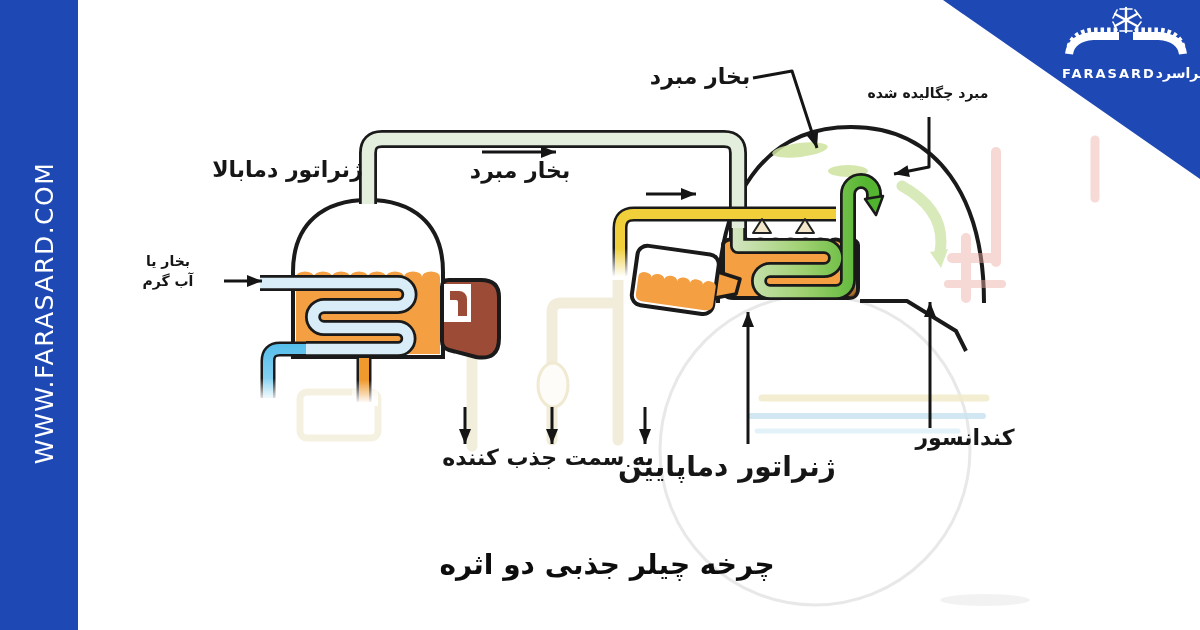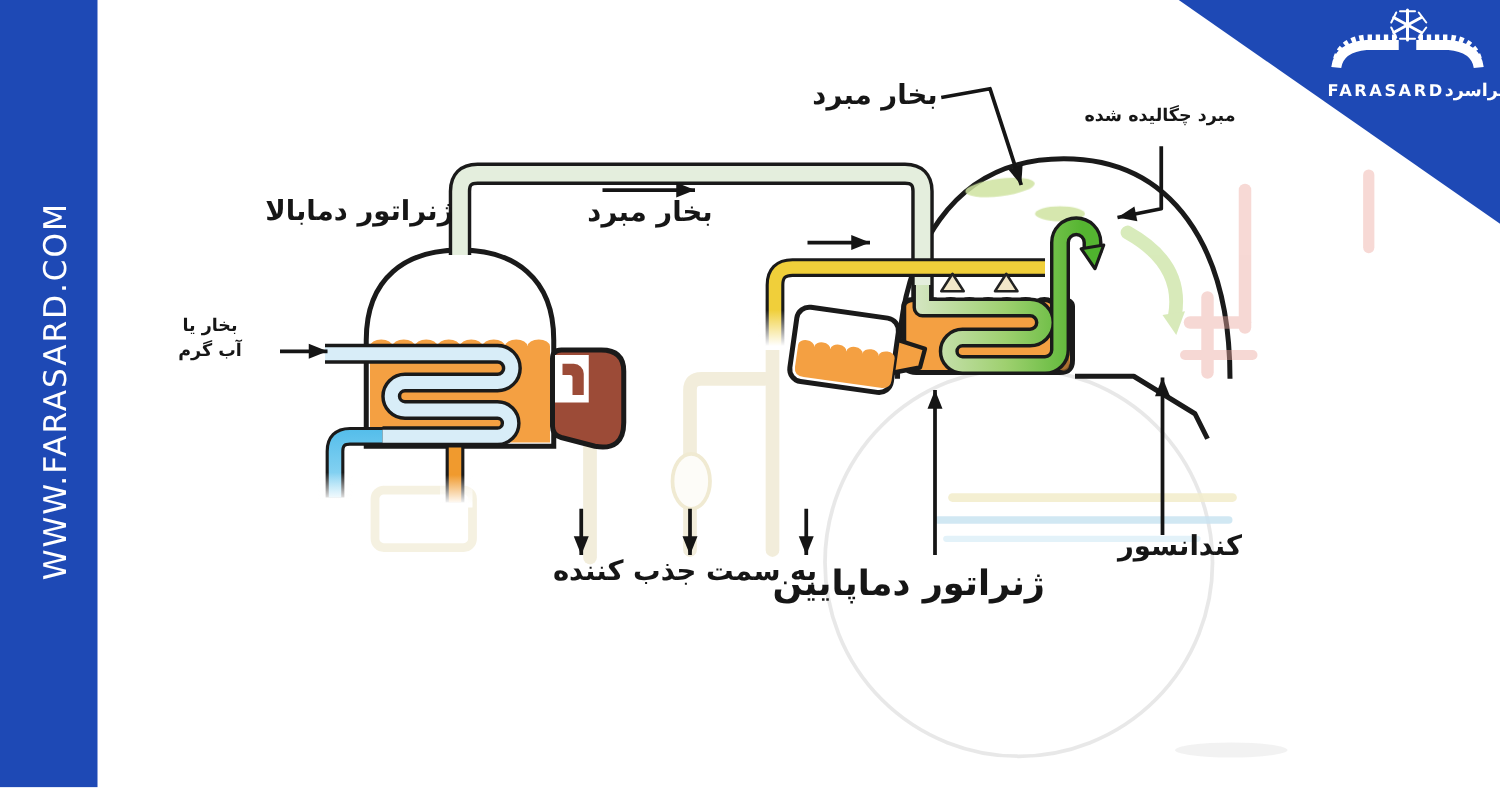--- a/index.html
+++ b/index.html
@@ -221,16 +221,17 @@
   <div class="lbl" style="left:455px;top:157px;width:130px;font-size:22px;">بخار مبرد</div>
 
   <div class="lbl" style="left:640px;top:63px;width:120px;font-size:22px;">بخار مبرد</div>
 
   <div class="lbl" style="left:843px;top:85px;width:170px;">مبرد چگالیده شده</div>
 
   <div class="lbl" style="left:428px;top:444px;width:240px;font-size:22px;">به سمت جذب کننده</div>
 
   <div class="lbl" style="left:656px;top:449px;width:180px;font-size:28px;">ژنراتور دماپایین</div>
 
-  <div class="lbl" style="left:885px;top:424px;width:118px;font-size:22px;">کندانسور</div>
-
+  <div class="lbl" style="left:906px;top:424px;width:118px;font-size:22px;">کندانسور</div>
+
+  <div class="title">چرخه چیلر جذبی دو اثره</div>
 
 </div>
 
 </body></html>

